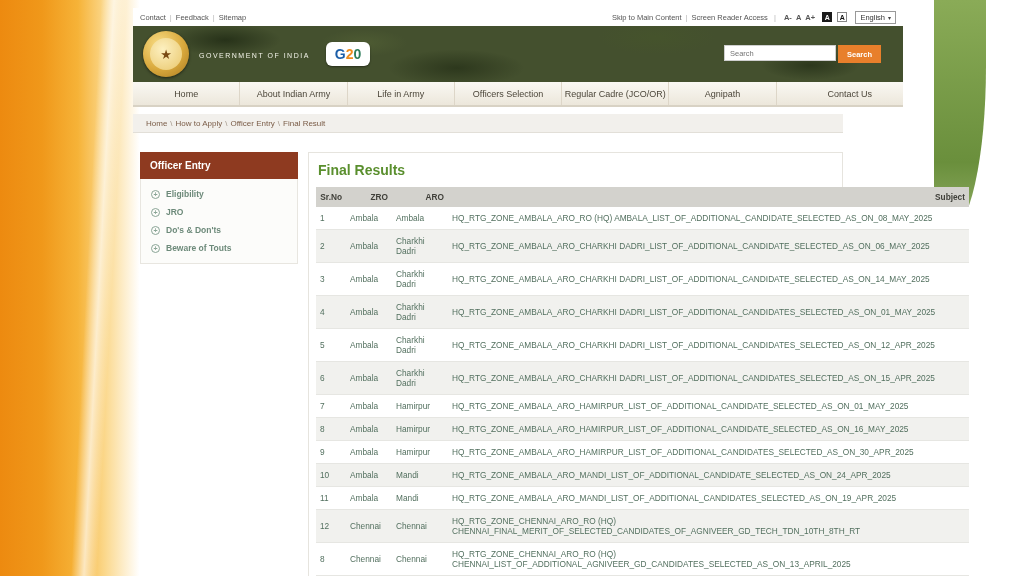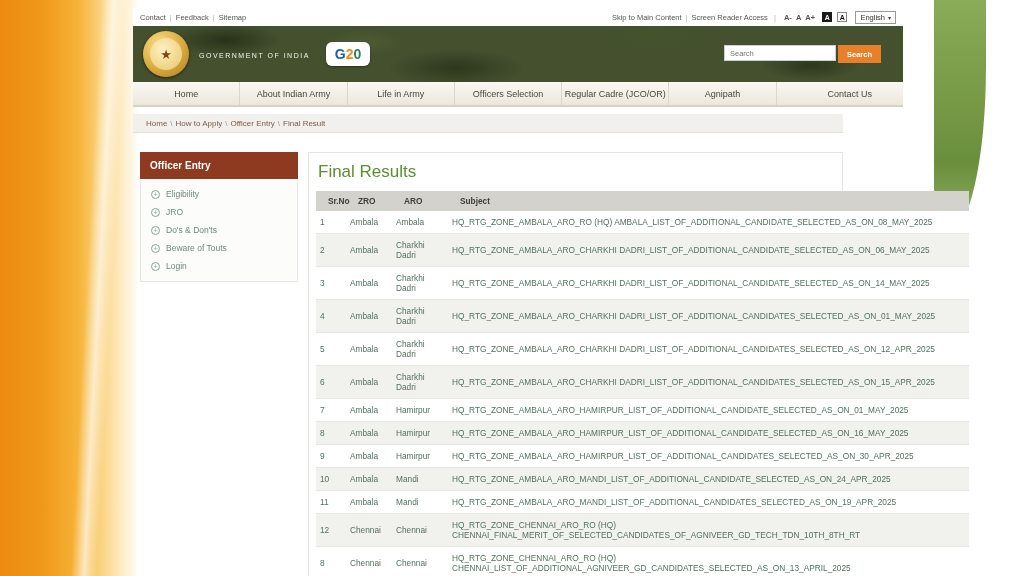--- a/index.html
+++ b/index.html
@@ -70,30 +70,30 @@
   
   .breadcrumb{position:absolute;left:133px;top:114px;width:710px;height:19px;z-index:2;
     background:#f2f0ec;border-bottom:1px solid #e2dfd8;display:flex;align-items:center;
     padding:0 10px;font-size:8px;color:#7a5c47;}
   .bitem{color:#7a5c47;margin:0 3px;cursor:pointer;text-decoration:none;}
   .bsep{color:#a09486;}
   
   .content{position:absolute;left:133px;top:140px;width:853px;height:436px;z-index:1;}
   .sidebar{position:absolute;left:7px;top:12px;width:158px;}
   .sidebar-title{background:var(--maroon);color:#fff;font-weight:bold;font-size:10px;padding:8px 10px;}
-  .sidebar ul{list-style:none;margin:0;padding:6px 0;background:#fcfcfa;border:1px solid #e8e6e0;border-top:none;}
+  .sidebar ul{list-style:none;margin:0;padding:6px 0;background:#fcfcfa;border:1px solid #e8e6e0;border-top:none;font-weight:bold;}
   .sidebar li{display:flex;align-items:center;gap:6px;padding:4px 10px;font-size:8.5px;
     color:#6d8a7a;cursor:pointer;}
   .plus{width:9px;height:9px;border:1px solid #8aa596;border-radius:50%;display:inline-flex;
     align-items:center;justify-content:center;font-size:7px;line-height:1;color:#8aa596;flex:0 0 auto;}
   .main{position:absolute;left:175px;top:12px;width:535px;min-height:430px;background:#fff;
     border:1px solid #e6e4de;padding:7px;}
-  .main-title{color:var(--title-green);font-weight:normal;font-size:17px;padding:2px 2px 9px;}
+  .main-title{color:var(--title-green);font-weight:bold;font-size:14px;padding:2px 2px 9px;}
   table{border-collapse:collapse;width:653px;table-layout:fixed;}
-  th{background:#d3d2cd;font-size:8.3px;color:#40403a;text-align:left;padding:5px 12px;font-weight:bold;}
+  th{background:#d3d2cd;font-size:8.3px;color:#40403a;text-align:right;padding:5px 4px;font-weight:bold;}
   td{font-size:8.3px;color:var(--table-text);padding:6px 4px;vertical-align:middle;
     border-bottom:1px solid #e6e6e2;word-wrap:break-word;}
   tbody tr:nth-child(even){background:#f1f1ee;}
   tbody tr:nth-child(odd){background:#fff;}
   .result-link{cursor:pointer;}
 </style>
 </head>
 <body>
 
 <div class="bg-left"></div>
@@ -169,24 +169,20 @@
           <span>JRO</span>
         </li>
         <li>
           <span class="plus">+</span>
           <span>Do's &amp; Don'ts</span>
         </li>
         <li>
           <span class="plus">+</span>
           <span>Beware of Touts</span>
         </li>
-        <li>
-          <span class="plus">+</span>
-          <span>Login</span>
-        </li>
       </ul>
   </div>
   <div class="main">
     <div class="main-title">Final Results</div>
     <table id="results-table">
       <colgroup>
         <col style="width:30px">
           <col style="width:46px">
           <col style="width:56px">
           <col style="width:521px">

